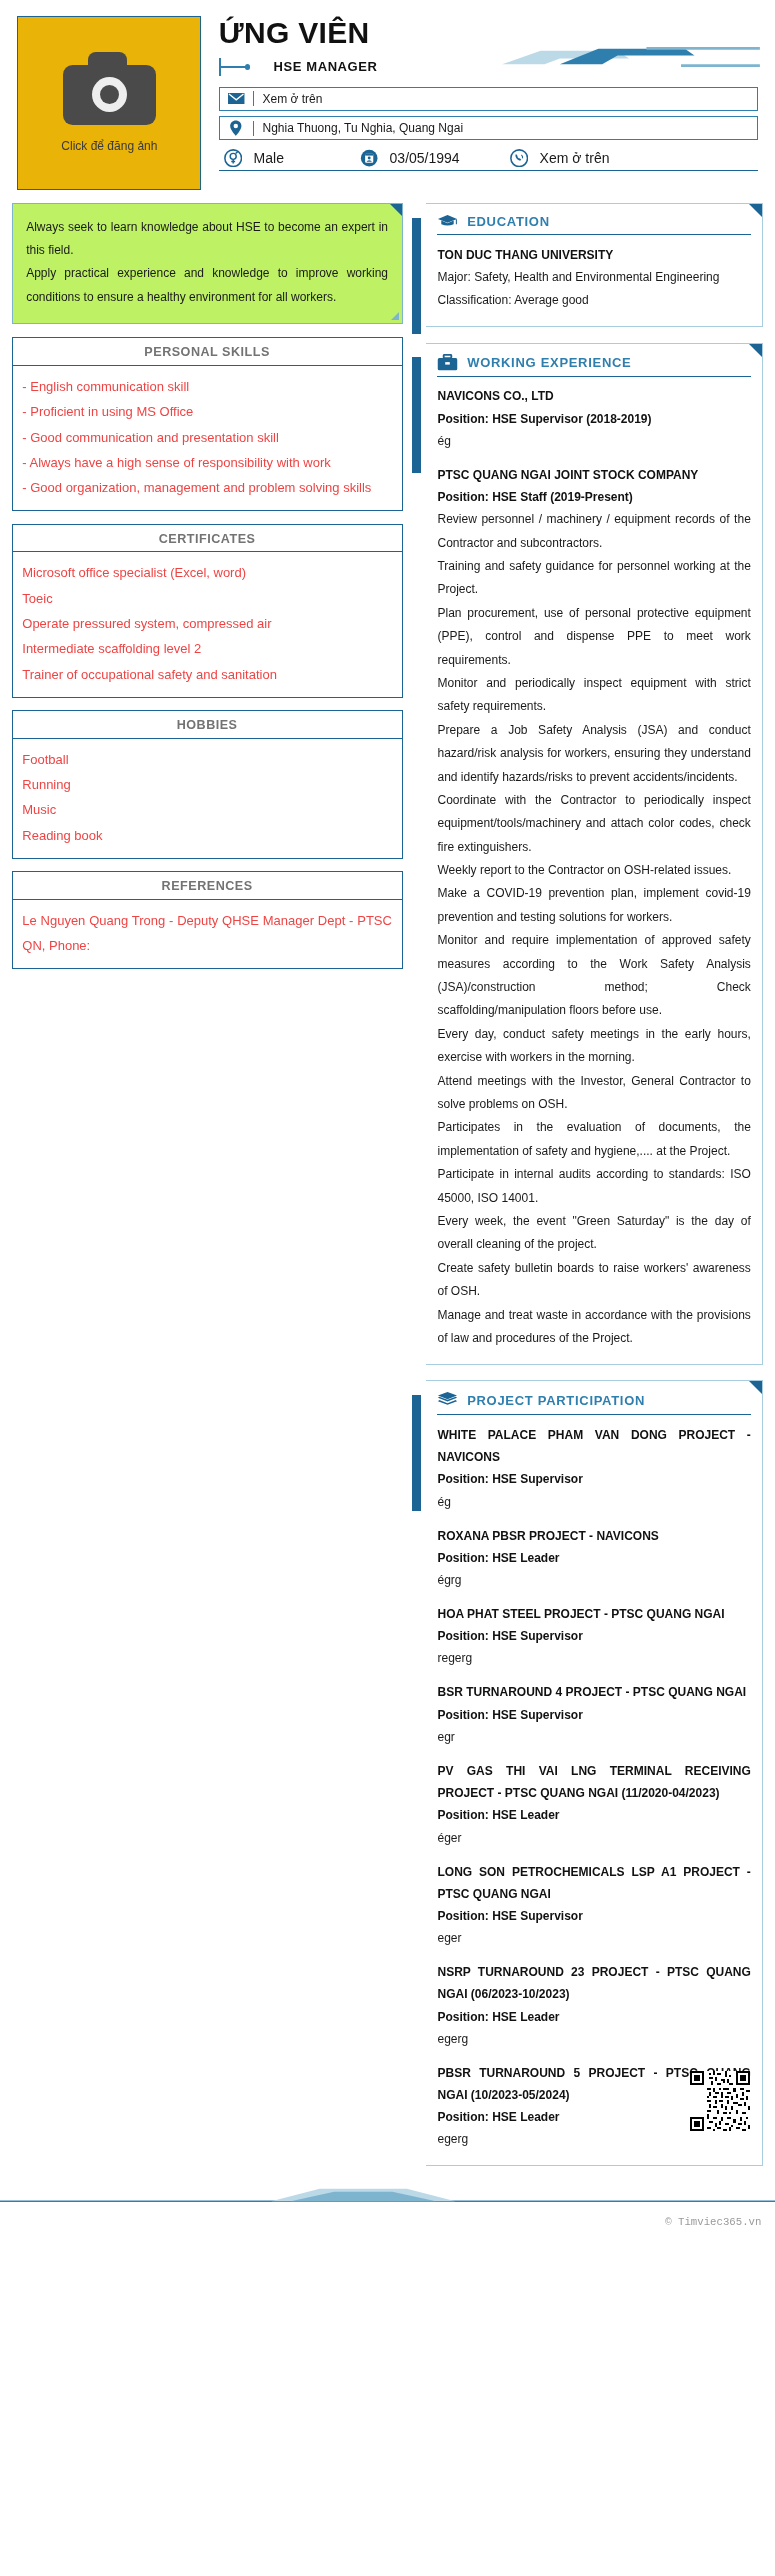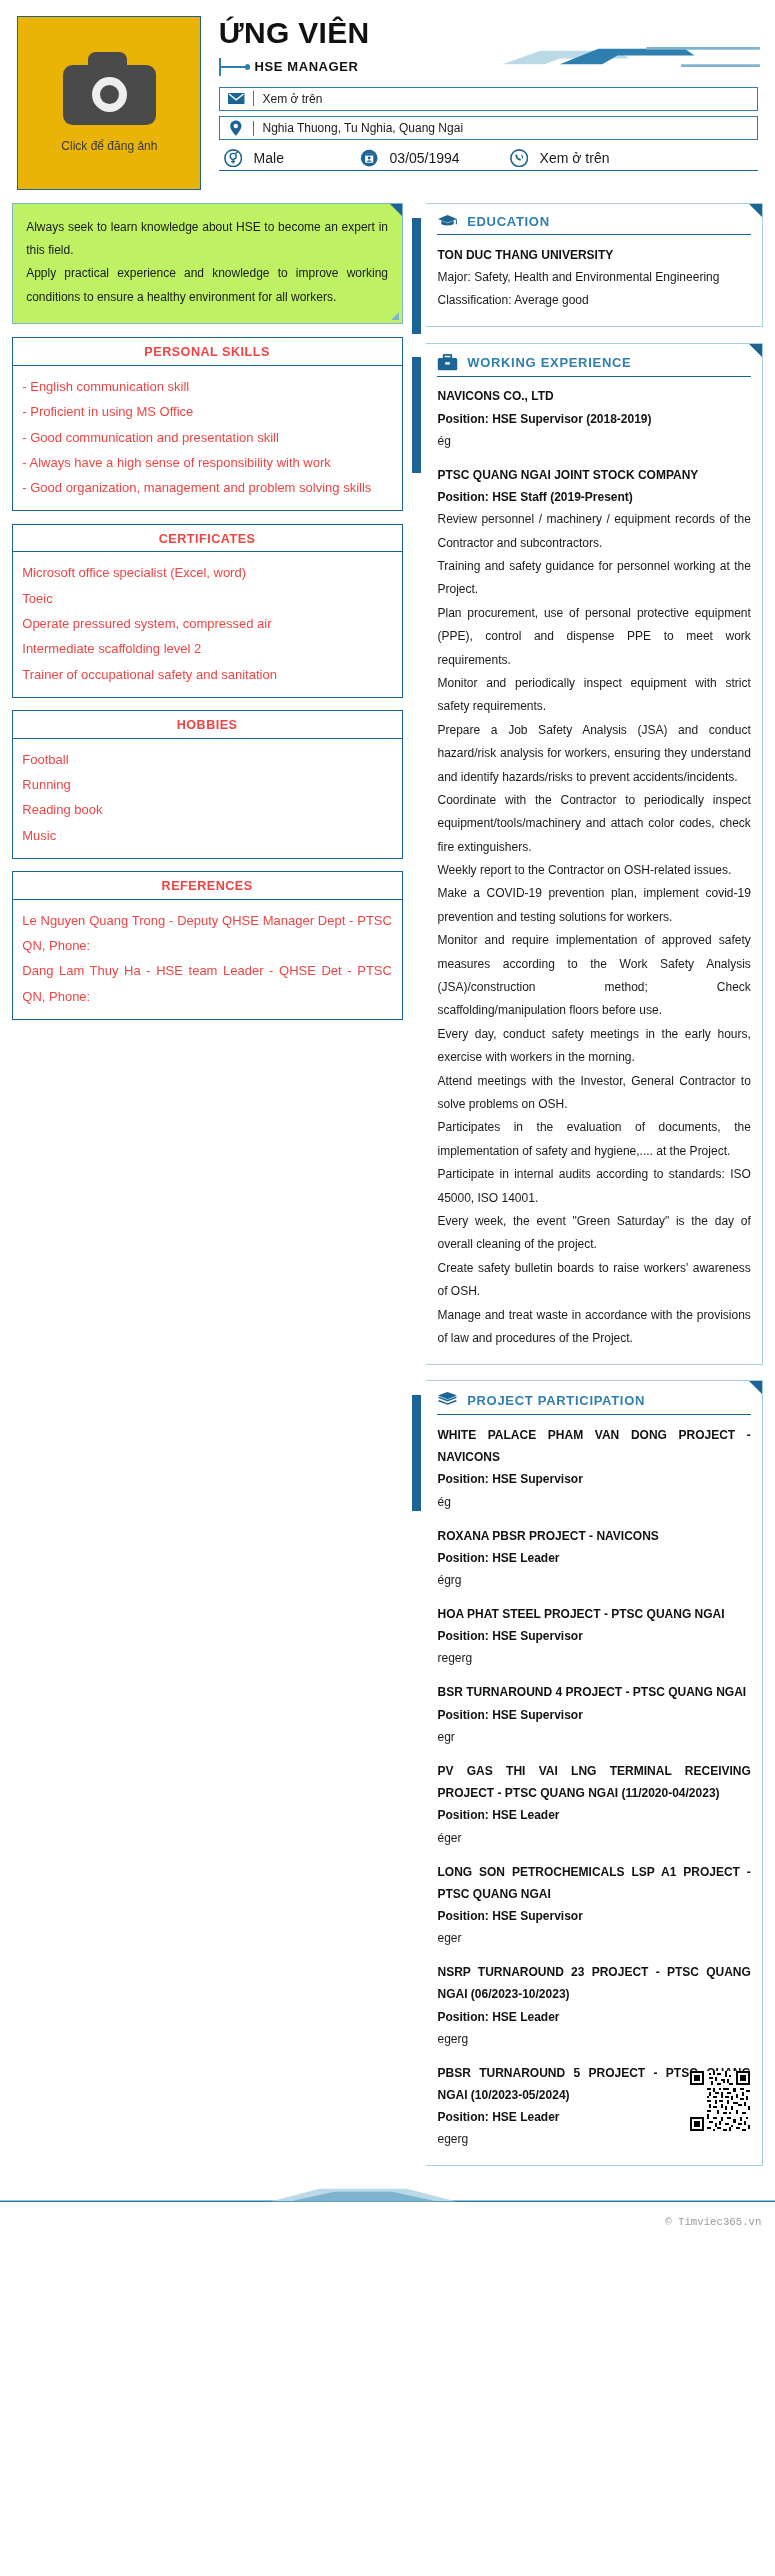--- a/index.html
+++ b/index.html
@@ -53,21 +53,21 @@
   .cand-name {
     font-size: 30px; font-weight: bold; letter-spacing: 0.3px;
     color: #111; line-height: 1.05;
   }
   .role-row { display: flex; align-items: center; gap: 0; margin: 8.7px 0 10.7px 0; }
   .role-tick { width: 1.9px; height: 18.4px; background: #2f7fae; }
   .role-line { width: 25px; height: 1.9px; background: #2f7fae; }
   .role-dot { width: 5.8px; height: 5.8px; border-radius: 50%; background: #2f7fae; margin-left: -1px; }
   .role-text {
     font-size: 13px; font-weight: bold; letter-spacing: 0.6px;
-    color: #111; margin-left: 4px;
+    color: #111; margin-left: 23px;
   }
 
   .contact-field {
     border: 1px solid #2f7fae;
     height: 24px;
     display: flex;
     align-items: center;
     margin-bottom: 5.8px;
   }
   .cf-icon {
@@ -115,21 +115,21 @@
   .obj-p {
     font-size: 12px; line-height: 1.95; text-align: justify; color: #1a1a1a;
   }
 
   .panel { border: 1px solid #1b6494; margin-bottom: 12.6px; background: #fff; }
   .panel-head {
     border-bottom: 1px solid #1b6494;
     text-align: center;
     font-size: 12.6px;
     font-weight: bold;
-    color: #ef4444;
+    color: #737373;
     letter-spacing: 0.5px;
     padding: 6.8px 3.9px 5.8px 3.9px;
   }
   .panel-body { padding: 7.8px 9.7px 9.7px 9.7px; }
   .panel-line {
     font-size: 13px; line-height: 1.95; color: #ef4444; text-align: justify;
   }
 
   
   .rpanel {
@@ -296,30 +296,29 @@
           <div class="panel-line">Intermediate scaffolding level 2</div>
           <div class="panel-line">Trainer of occupational safety and sanitation</div>
         </div>
       </div>
 
       <div class="panel">
         <div class="panel-head">HOBBIES</div>
         <div class="panel-body">
           <div class="panel-line">Football</div>
           <div class="panel-line">Running</div>
+          <div class="panel-line">Music</div>
           <div class="panel-line">Reading book</div>
-          <div class="panel-line">Music</div>
         </div>
       </div>
 
       <div class="panel">
         <div class="panel-head">REFERENCES</div>
         <div class="panel-body">
           <div class="panel-line">Le Nguyen Quang Trong - Deputy QHSE Manager Dept - PTSC QN, Phone:</div>
-          <div class="panel-line">Dang Lam Thuy Ha - HSE team Leader - QHSE Det - PTSC QN, Phone:</div>
         </div>
       </div>
     </div>
 
     <div class="col-right">
 
       <div class="rpanel">
         <div class="rpanel-inner">
           <div class="rhead">
             <svg width="21" height="15.5" viewBox="0 0 22 16">

